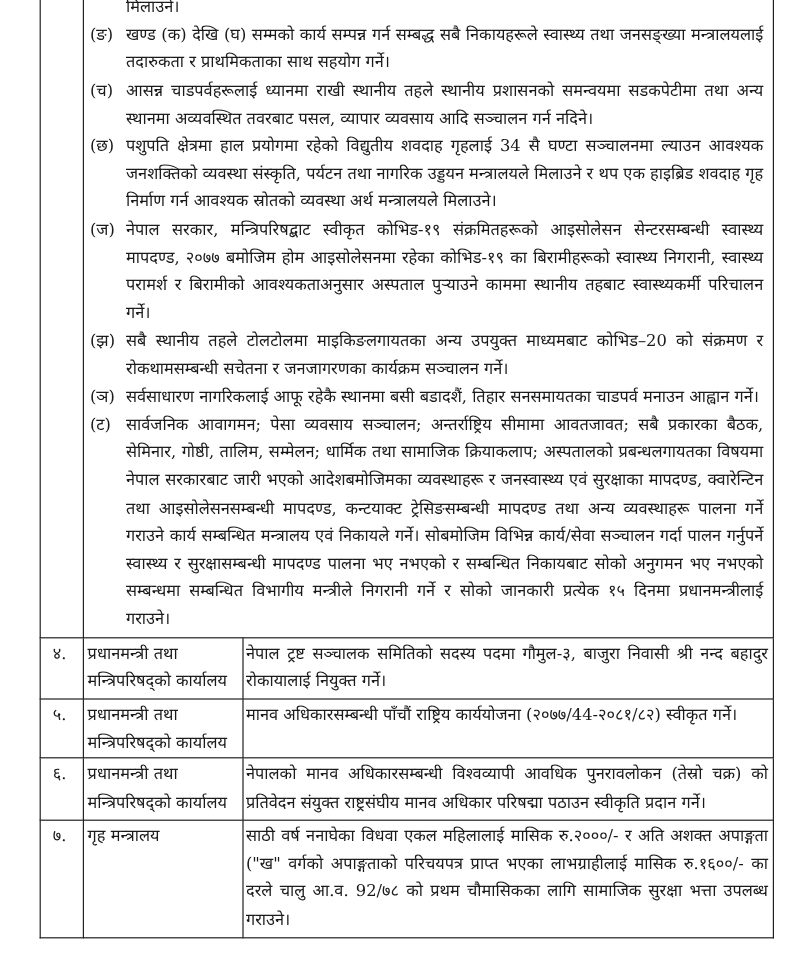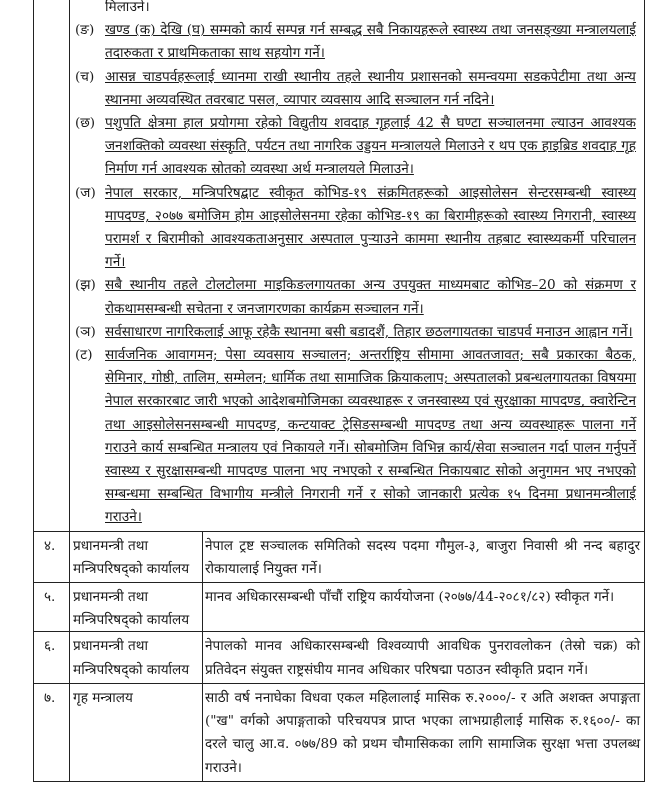--- a/index.html
+++ b/index.html
@@ -7,21 +7,21 @@
          font-family:"DejaVu Serif", serif; color:#1a1a1a; }
   .page { position:absolute; left:0; top:-8px; width:665px; }
   table.doc { position:absolute; left:33px; width:611px; border-collapse:collapse; table-layout:fixed; }
   table.doc td { border:1.3px solid #222; vertical-align:top; padding:0; font-size:13.6px; line-height:23.2px; }
   col.c1 { width:36px; } col.c2 { width:133px; } col.c3 { width:442px; }
   .num { padding:2px 0 0 10px !important; }
   .office { padding:2px 0 0 3px !important; white-space:nowrap; }
   .body-cell { padding:2px 4px 2px 2px !important; text-align:justify; }
   .clause { display:flex; }
   .clause .mark { width:30px; flex:none; padding-left:3px; }
-  .clause .txt { flex:1; text-align:justify; padding-right:4px;text-decoration:underline; }
+  .clause .txt { flex:1; text-align:justify; padding-right:4px; }
   .contd { padding-left:33px; }
   .lbl { display:block; }
 </style>
 </head>
 <body>
 
 <div class="page">
 <table class="doc">
   <colgroup>
         <col class="c1">
@@ -36,33 +36,33 @@
       <div class="clause">
               <span class="mark">(ङ)</span>
               <span class="txt">खण्ड (क) देखि (घ) सम्मको कार्य सम्पन्न गर्न सम्बद्ध सबै निकायहरूले स्वास्थ्य तथा जनसङ्ख्या मन्त्रालयलाई तदारुकता र प्राथमिकताका साथ सहयोग गर्ने।</span>
             </div>
       <div class="clause">
               <span class="mark">(च)</span>
               <span class="txt">आसन्न चाडपर्वहरूलाई ध्यानमा राखी स्थानीय तहले स्थानीय प्रशासनको समन्वयमा सडकपेटीमा तथा अन्य स्थानमा अव्यवस्थित तवरबाट पसल, व्यापार व्यवसाय आदि सञ्चालन गर्न नदिने।</span>
             </div>
       <div class="clause">
               <span class="mark">(छ)</span>
-              <span class="txt">पशुपति क्षेत्रमा हाल प्रयोगमा रहेको विद्युतीय शवदाह गृहलाई 42 सै घण्टा सञ्चालनमा ल्याउन आवश्यक जनशक्तिको व्यवस्था संस्कृति, पर्यटन तथा नागरिक उड्डयन मन्त्रालयले मिलाउने र थप एक हाइब्रिड शवदाह गृह निर्माण गर्न आवश्यक स्रोतको व्यवस्था अर्थ मन्त्रालयले मिलाउने।</span>
+              <span class="txt">पशुपति क्षेत्रमा हाल प्रयोगमा रहेको विद्युतीय शवदाह गृहलाई 34 सै घण्टा सञ्चालनमा ल्याउन आवश्यक जनशक्तिको व्यवस्था संस्कृति, पर्यटन तथा नागरिक उड्डयन मन्त्रालयले मिलाउने र थप एक हाइब्रिड शवदाह गृह निर्माण गर्न आवश्यक स्रोतको व्यवस्था अर्थ मन्त्रालयले मिलाउने।</span>
             </div>
       <div class="clause">
               <span class="mark">(ज)</span>
               <span class="txt">नेपाल सरकार, मन्त्रिपरिषद्बाट स्वीकृत कोभिड-१९ संक्रमितहरूको आइसोलेसन सेन्टरसम्बन्धी स्वास्थ्य मापदण्ड, २०७७ बमोजिम होम आइसोलेसनमा रहेका कोभिड-१९ का बिरामीहरूको स्वास्थ्य निगरानी, स्वास्थ्य परामर्श र बिरामीको आवश्यकताअनुसार अस्पताल पुऱ्याउने काममा स्थानीय तहबाट स्वास्थ्यकर्मी परिचालन गर्ने।</span>
             </div>
       <div class="clause">
               <span class="mark">(झ)</span>
               <span class="txt">सबै स्थानीय तहले टोलटोलमा माइकिङलगायतका अन्य उपयुक्त माध्यमबाट कोभिड–20 को संक्रमण र रोकथामसम्बन्धी सचेतना र जनजागरणका कार्यक्रम सञ्चालन गर्ने।</span>
             </div>
       <div class="clause">
               <span class="mark">(ञ)</span>
-              <span class="txt">सर्वसाधारण नागरिकलाई आफू रहेकै स्थानमा बसी बडादशैं, तिहार छठलगायतका चाडपर्व मनाउन आह्वान गर्ने।</span>
+              <span class="txt">सर्वसाधारण नागरिकलाई आफू रहेकै स्थानमा बसी बडादशैं, तिहार सनसमायतका चाडपर्व मनाउन आह्वान गर्ने।</span>
             </div>
       <div class="clause">
               <span class="mark">(ट)</span>
               <span class="txt">सार्वजनिक आवागमन; पेसा व्यवसाय सञ्चालन; अन्तर्राष्ट्रिय सीमामा आवतजावत; सबै प्रकारका बैठक, सेमिनार, गोष्ठी, तालिम, सम्मेलन; धार्मिक तथा सामाजिक क्रियाकलाप; अस्पतालको प्रबन्धलगायतका विषयमा नेपाल सरकारबाट जारी भएको आदेशबमोजिमका व्यवस्थाहरू र जनस्वास्थ्य एवं सुरक्षाका मापदण्ड, क्वारेन्टिन तथा आइसोलेसनसम्बन्धी मापदण्ड, कन्टयाक्ट ट्रेसिङसम्बन्धी मापदण्ड तथा अन्य व्यवस्थाहरू पालना गर्ने गराउने कार्य सम्बन्धित मन्त्रालय एवं निकायले गर्ने। सोबमोजिम विभिन्न कार्य/सेवा सञ्चालन गर्दा पालन गर्नुपर्ने स्वास्थ्य र सुरक्षासम्बन्धी मापदण्ड पालना भए नभएको र सम्बन्धित निकायबाट सोको अनुगमन भए नभएको सम्बन्धमा सम्बन्धित विभागीय मन्त्रीले निगरानी गर्ने र सोको जानकारी प्रत्येक १५ दिनमा प्रधानमन्त्रीलाई गराउने।</span>
             </div>
     </td>
   </tr>
   <tr>
     <td class="num">४.</td>
     <td class="office">
@@ -86,17 +86,17 @@
             <span class="lbl">मन्त्रिपरिषद्को कार्यालय</span>
           </td>
     <td class="body-cell">नेपालको मानव अधिकारसम्बन्धी विश्वव्यापी आवधिक पुनरावलोकन (तेस्रो चक्र) को प्रतिवेदन संयुक्त राष्ट्रसंघीय मानव अधिकार परिषद्मा पठाउन स्वीकृति प्रदान गर्ने।</td>
   </tr>
   <tr>
     <td class="num">७.</td>
     <td class="office">
             <span class="lbl">गृह मन्त्रालय</span>
             <span class="lbl"></span>
           </td>
-    <td class="body-cell">साठी वर्ष ननाघेका विधवा एकल महिलालाई मासिक रु.२०००/- र अति अशक्त अपाङ्गता ("ख" वर्गको अपाङ्गताको परिचयपत्र प्राप्त भएका लाभग्राहीलाई मासिक रु.१६००/- का दरले चालु आ.व. ०७७/89 को प्रथम चौमासिकका लागि सामाजिक सुरक्षा भत्ता उपलब्ध गराउने।</td>
+    <td class="body-cell">साठी वर्ष ननाघेका विधवा एकल महिलालाई मासिक रु.२०००/- र अति अशक्त अपाङ्गता ("ख" वर्गको अपाङ्गताको परिचयपत्र प्राप्त भएका लाभग्राहीलाई मासिक रु.१६००/- का दरले चालु आ.व. 92/७८ को प्रथम चौमासिकका लागि सामाजिक सुरक्षा भत्ता उपलब्ध गराउने।</td>
   </tr>
 </tbody>
     </table>
 </div>
 
 </body></html>

